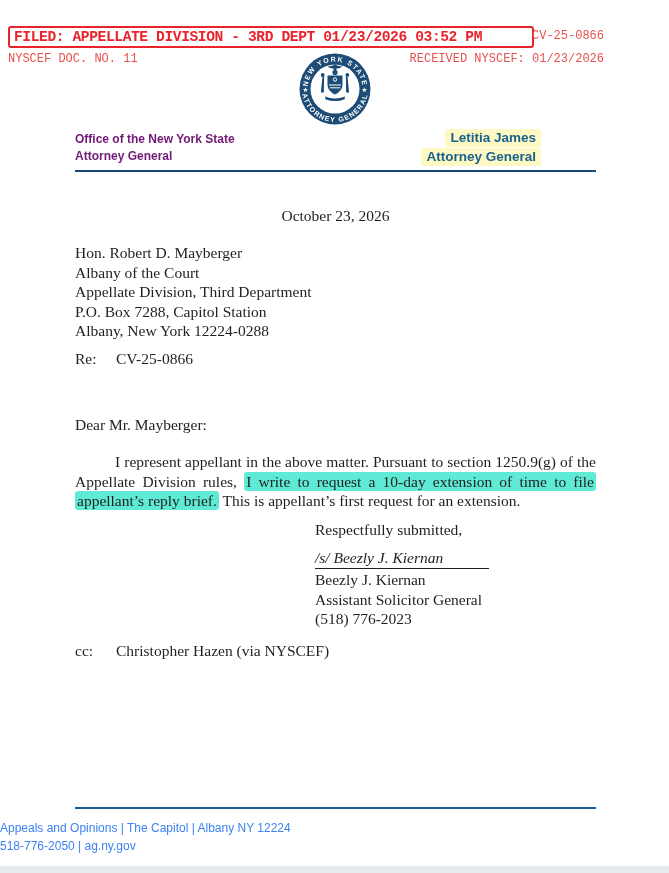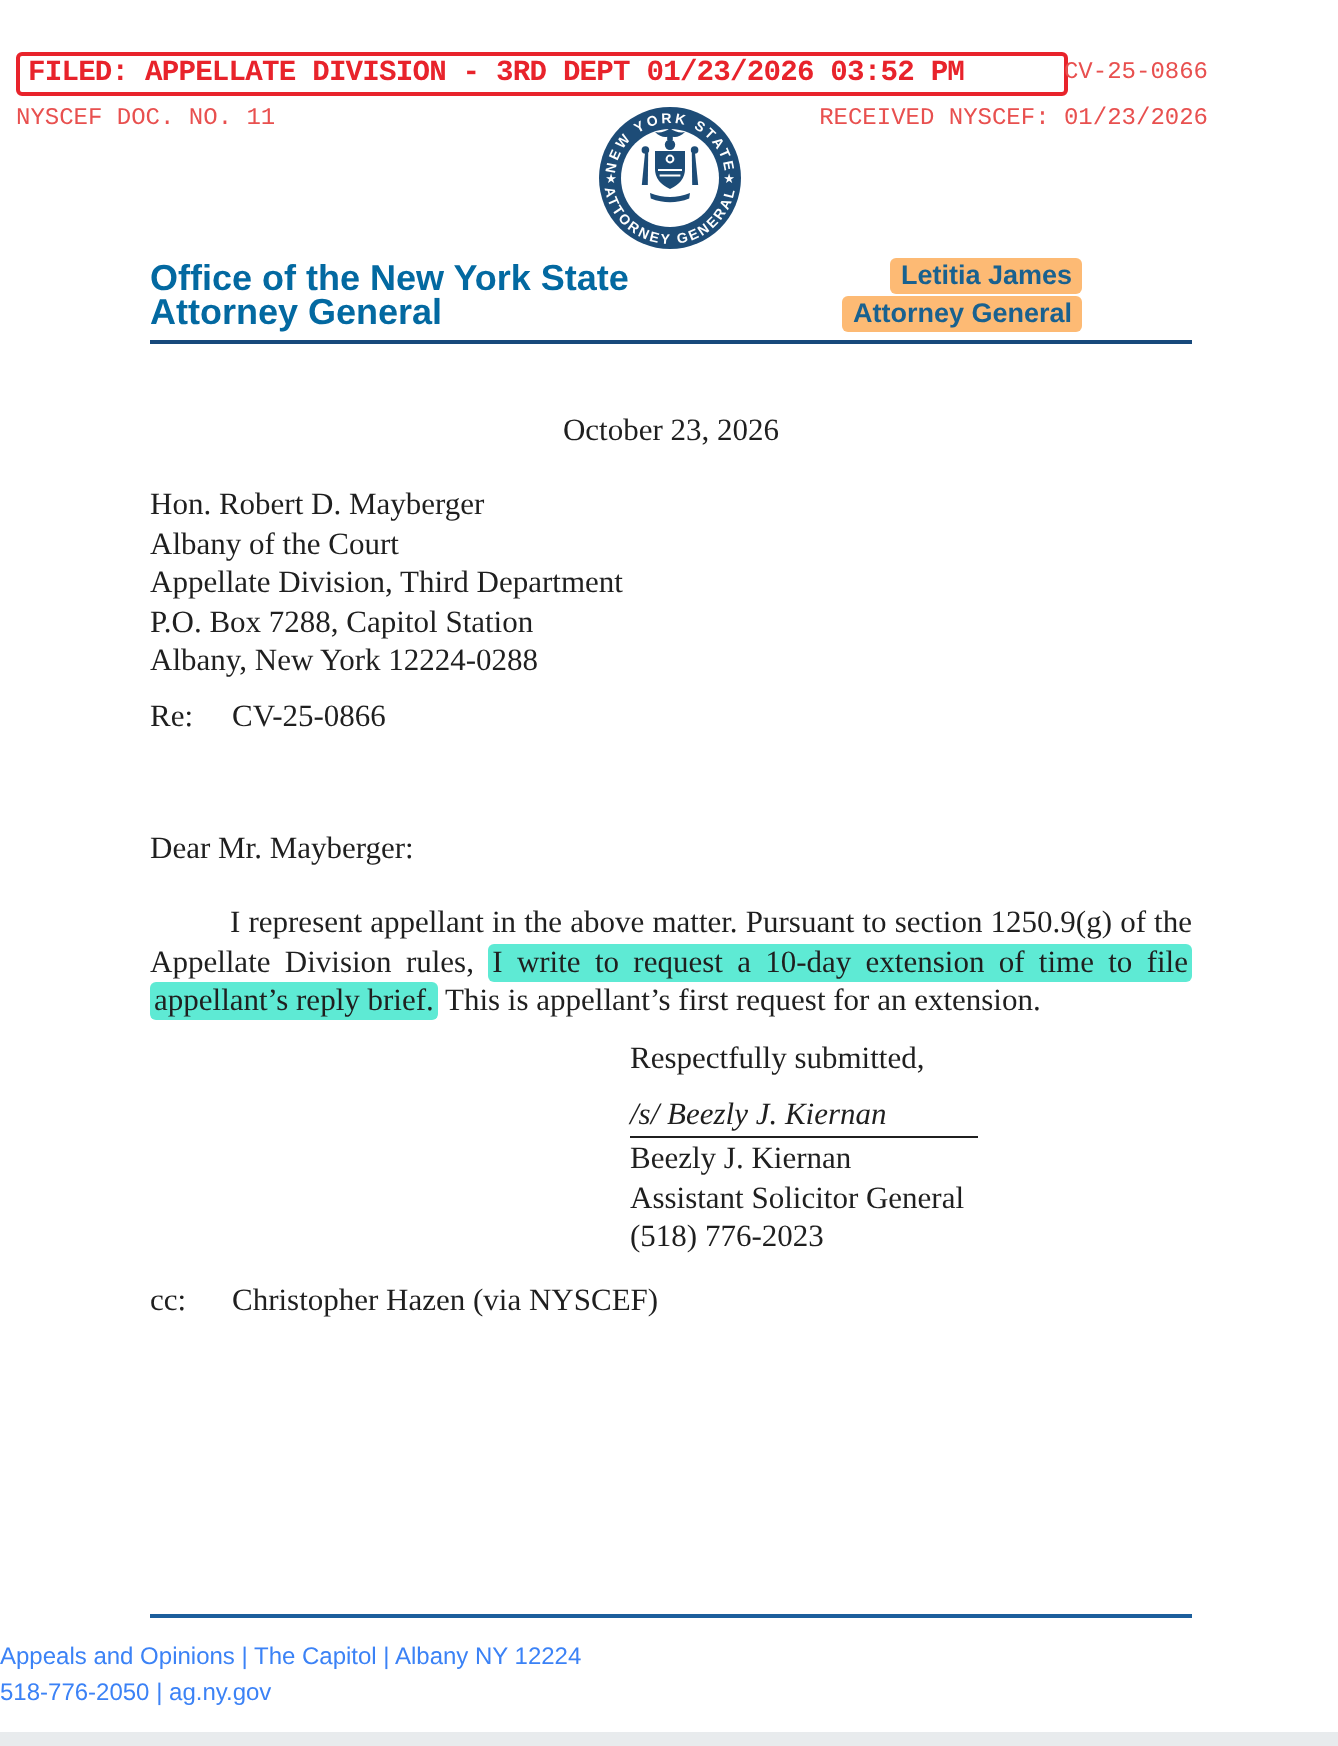--- a/index.html
+++ b/index.html
@@ -32,31 +32,31 @@
   .doc-no   { top: 52px; left: 8px; }
   .received { top: 52px; right: 8px; }
 
   
   .seal { position: absolute; left: 299px; top: 52px; width: 72px; height: 73px; }
 
   
   .lh-left {
     position: absolute; left: 75px; top: 131px;
     font-family: "Liberation Sans", sans-serif;
-    font-weight: bold; font-size: 18px; line-height: 17px;
-    color: #0369a1;
+    font-weight: bold; font-size: 12px; line-height: 17px;
+    color: #701a75;
   }
   .lh-right {
     position: absolute; right: 71px; top: 129px; text-align: right;
     font-family: "Liberation Sans", sans-serif;
     font-weight: bold; font-size: 13.5px; line-height: 16px;
     color: #19618f;
   }
   .hl {
-    background: #fdba74; border-radius: 3px;
+    background: #fef9c3; border-radius: 3px;
     padding: 1px 5px; display: inline-block; margin-bottom: 1px;
   }
   .lh-rule {
     position: absolute; left: 75px; top: 170px; width: 521px; height: 2px;
     background: #17497b;
   }
 
   
   .letter-text { font-size: 15.5px; color: #1f1f1f; }
   .date-line { position: absolute; left: 75px; top: 207px; width: 521px; text-align: center; }

